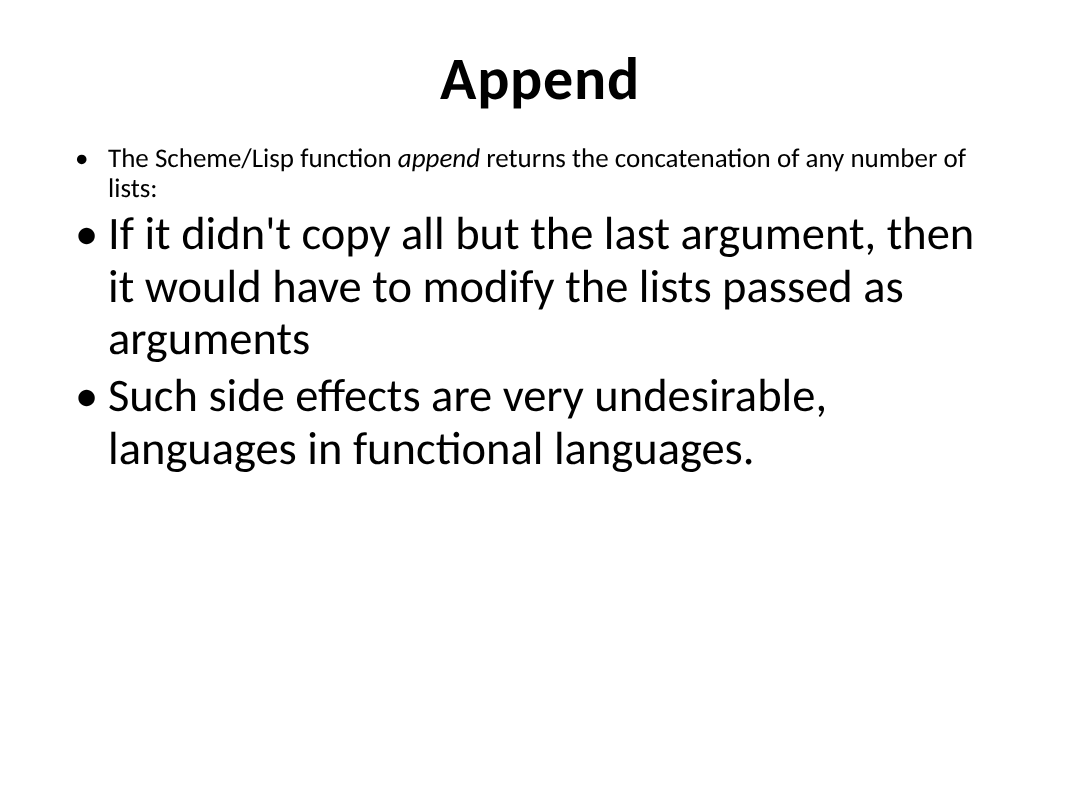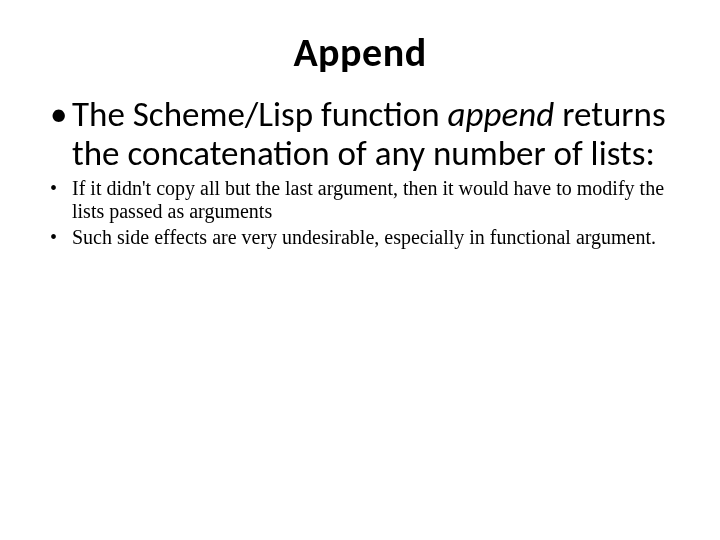--- a/index.html
+++ b/index.html
@@ -36,26 +36,25 @@
     margin: 0 0 4px 0;
     line-height: 1.12;
   }
   ul.top > li::before {
     content: "•";
     position: absolute;
     left: 0;
     top: 0;
   }
   .group-a {
-    font-size: 35px;
+    font-size: 18px;
   }
   .group-b {
-    font-size: 20px;
+    font-size: 31px;
     margin-top: 14px;
-    font-family: Liberation Serif, serif;
   }
   .sub {
     display: block;
     padding-left: 62px;
     line-height: 1.12;
   }
   .italic {
     font-style: italic;
   }
 </style>
@@ -71,18 +70,18 @@
     <li class="group-a">
       <span>The Scheme/Lisp function </span><span class="italic">append</span><span> returns the concatenation of any number of lists:</span>
     </li>
 
 
     <li class="group-b">
       <span>If it didn't copy all but the last argument, then it would have to modify the lists passed as arguments</span>
     </li>
 
     <li class="group-b">
-      <span>Such side effects are very undesirable, especially in functional argument.</span>
+      <span>Such side effects are very undesirable, languages in functional languages.</span>
     </li>
 
   </ul>
 
 </div>
 
 </body></html>

